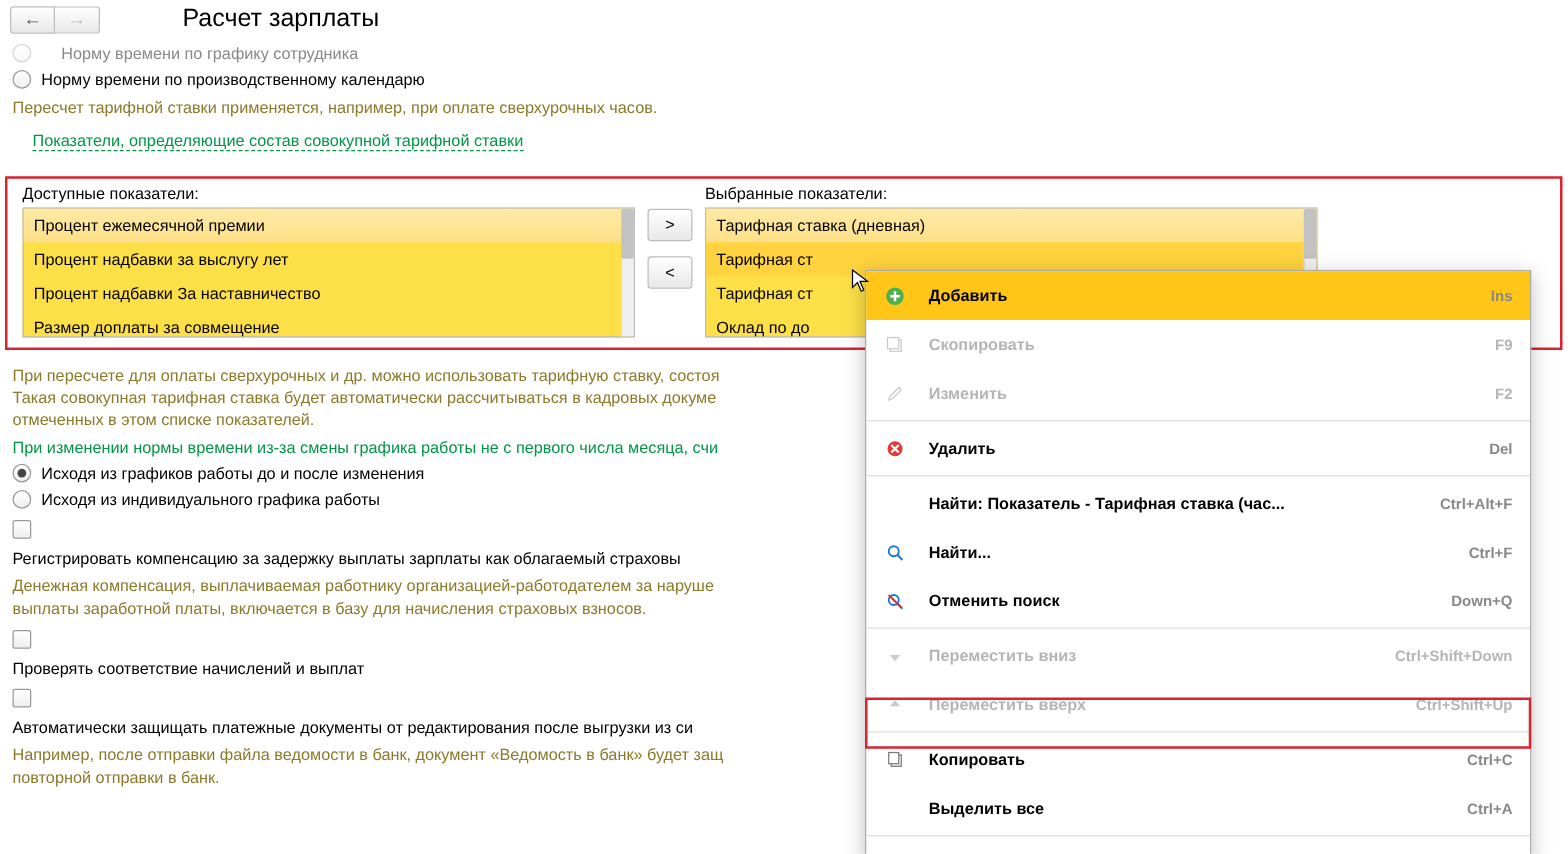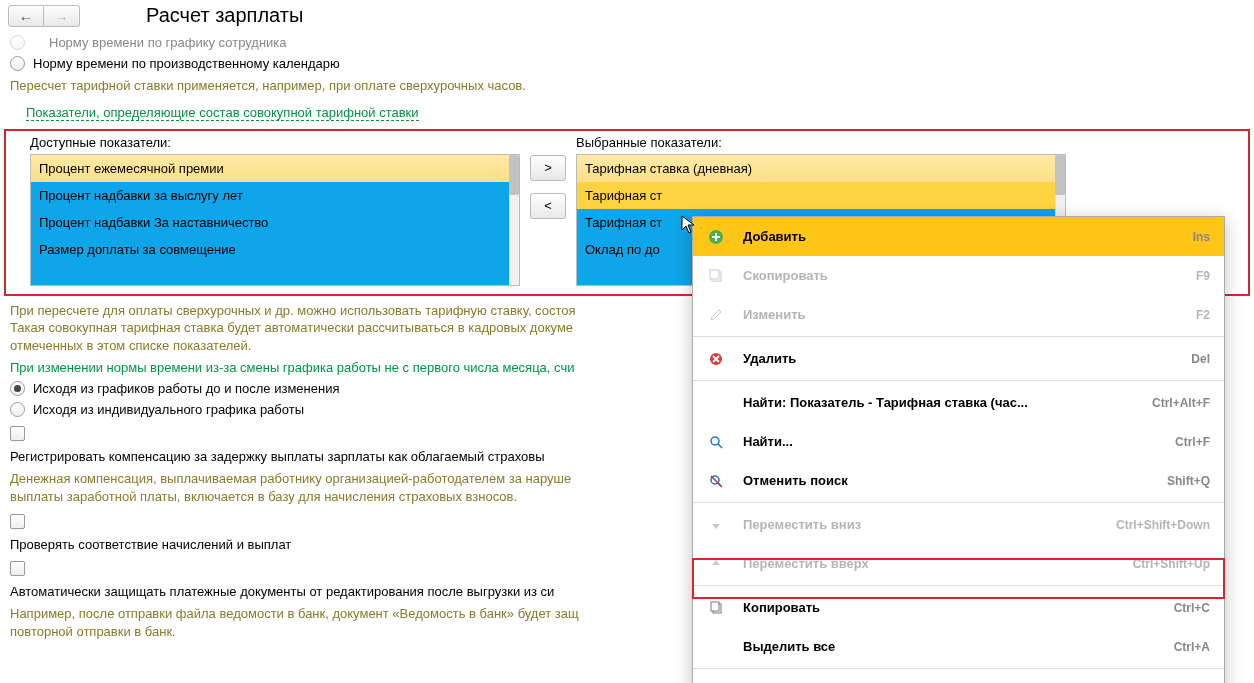--- a/index.html
+++ b/index.html
@@ -15,24 +15,24 @@
   .content { padding: 0 10px; }
   .radio-row { display: flex; align-items: center; gap: 8px; margin: 6px 0; }
   .radio { width: 15px; height: 15px; border: 1px solid #999; border-radius: 50%; display: inline-flex; align-items: center; justify-content: center; background: linear-gradient(#fff,#eee); }
   .radio.selected::after { content:''; width:7px; height:7px; border-radius:50%; background:#444; }
   .check-row { display: flex; align-items: flex-start; gap: 8px; margin: 8px 0; flex-direction: column; }
   .checkbox { width: 15px; height: 15px; border: 1px solid #999; border-radius: 2px; background:linear-gradient(#fff,#eee); flex-shrink:0; margin-top:1px;}
   .cutoff-radio-row { display:flex; align-items:center; gap:8px; margin:3px 0; border-top:1px dashed transparent;}
   .cutoff-radio-row .radio { opacity:0.4; }
   .olive-text { color: #8a7a2a; margin: 6px 0; line-height:1.35;}
   .green-link { color: #009646; text-decoration: none; border-bottom: 1px dashed #009646; display:inline-block; margin: 4px 0 8px 16px;}
-  .red-outline { border: 2px solid #d9232e; padding: 4px 6px 8px 24px; margin: 0 -6px; }
+  .red-outline { border: 2px solid #d9232e; padding: 4px 6px 8px 12px; margin: 12px -6px; }
   .columns { display: flex; align-items: flex-start; gap: 10px; }
   .col-label { font-size: 13px; margin-bottom: 4px; }
-  .listbox { border: 1px solid #bbb; width: 490px; height: 132px; position:relative; background:#0ea5e9; }
+  .listbox { border: 1px solid #bbb; width: 490px; height: 104px; position:relative; background:#fde047; }
   .listbox.right { width: 490px; }
   .list-item { padding: 6px 8px; font-size: 13px; border-bottom: 0; }
   .list-item.sel-yellow { background: linear-gradient(#fee9a6,#fde087); }
   .list-item.highlight-yellow { background: #ffd23f; }
   .scroll-track { position:absolute; right:0; top:0; width:10px; height:100%; background:#f0f0f0; border-left:1px solid #ddd;}
   .scroll-thumb { position:absolute; right:0; top:0; width:10px; height:40px; background:#c2c2c2; border-radius:2px;}
   .mid-btns { display:flex; flex-direction:column; gap:12px; margin-top:20px;}
   .sq-btn { width:36px; height:26px; border:1px solid #bbb; background:linear-gradient(#fff,#e8e8e8); border-radius:3px; display:flex; align-items:center; justify-content:center; font-size:13px; }
   .context-menu { position:absolute; left:692px; top:216px; width:533px; background:#fff; border:1px solid #aaa; box-shadow:0 4px 16px rgba(0,0,0,0.25); z-index:50; }
   .menu-item { display:flex; align-items:center; padding:0 14px; height:39px; font-size:13px; gap:18px;font-weight:bold; }
@@ -196,21 +196,21 @@
   </div>
   <div class="menu-item">
     <span class="mi-icon">
       <svg width="14" height="14" viewBox="0 0 14 14">
             <circle cx="6" cy="6" r="4" fill="none" stroke="#1976d2" stroke-width="1.5"></circle>
             <path d="M9 9l4 4" stroke="#1976d2" stroke-width="1.5"></path>
             <path d="M2 2l10 10" stroke="#d32f2f" stroke-width="1.5"></path>
           </svg>
     </span>
     <span class="mi-label">Отменить поиск</span>
-    <span class="mi-sc">Shift+Q</span>
+    <span class="mi-sc">Down+Q</span>
   </div>
   <div class="menu-sep"></div>
   <div class="menu-item disabled">
     <span class="mi-icon">
       <svg width="12" height="12" viewBox="0 0 12 12">
             <path d="M6 10L2 5h8z" fill="#888"></path>
           </svg>
     </span>
     <span class="mi-label">Переместить вниз</span>
     <span class="mi-sc">Ctrl+Shift+Down</span>

